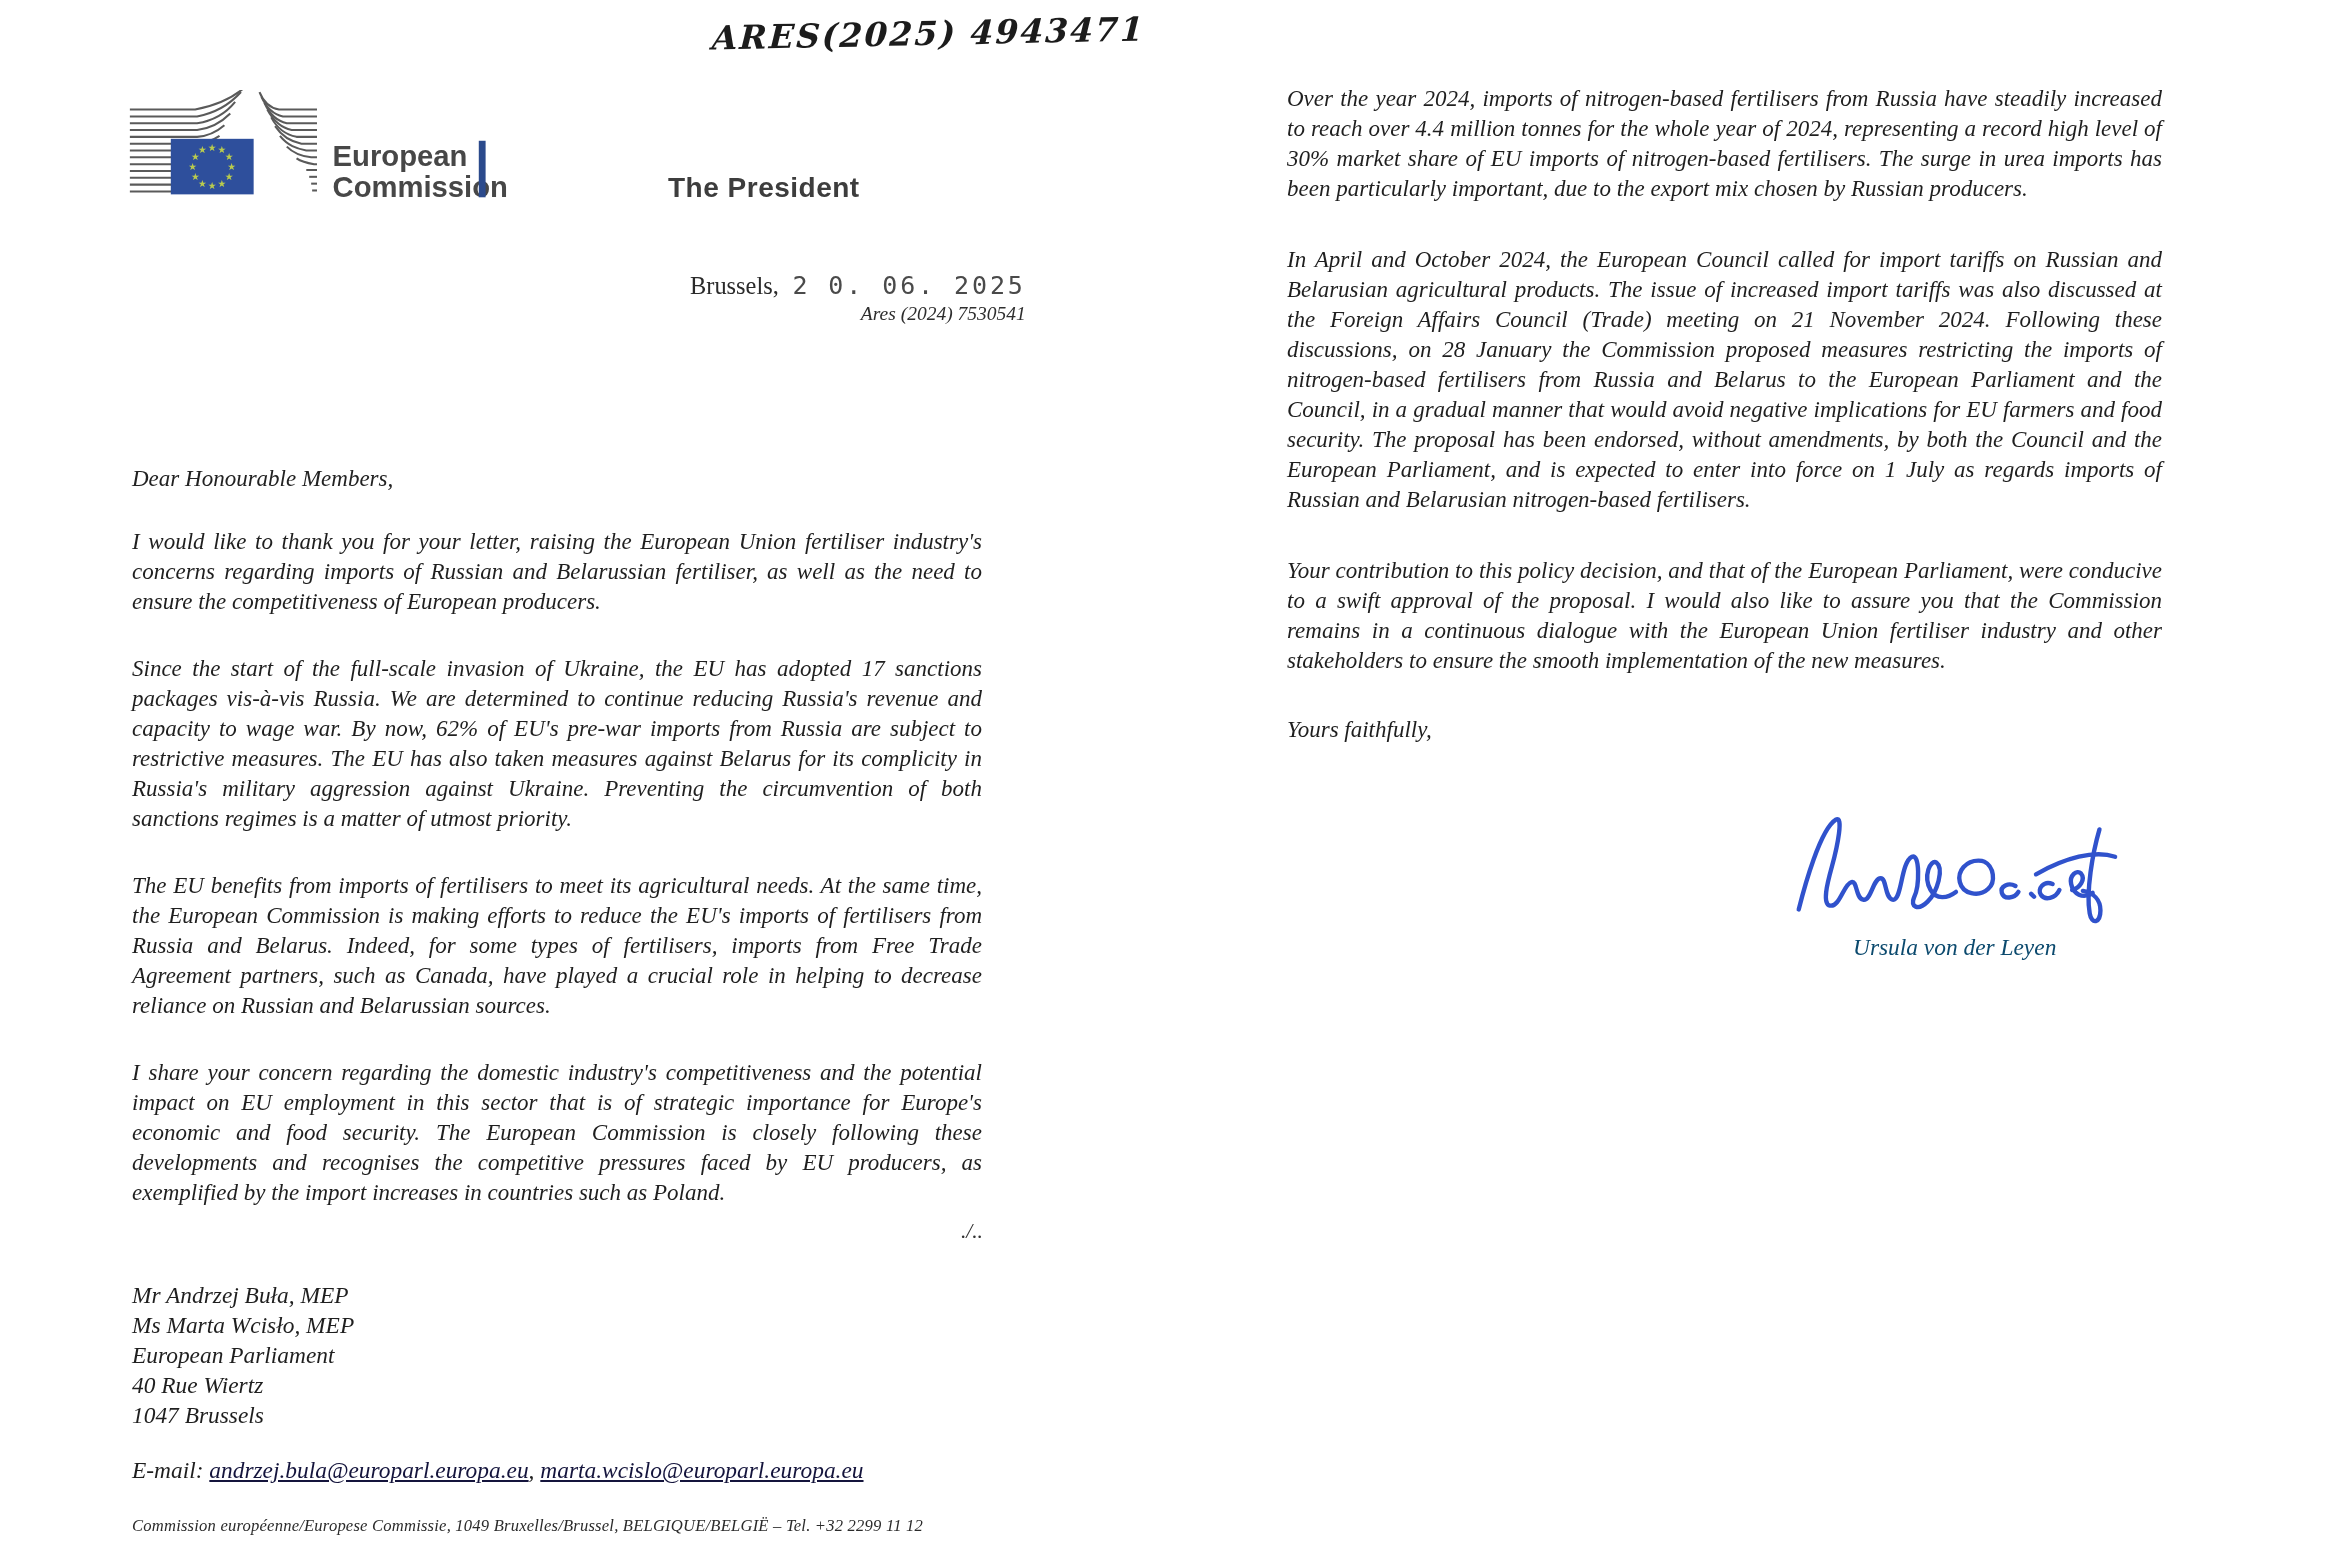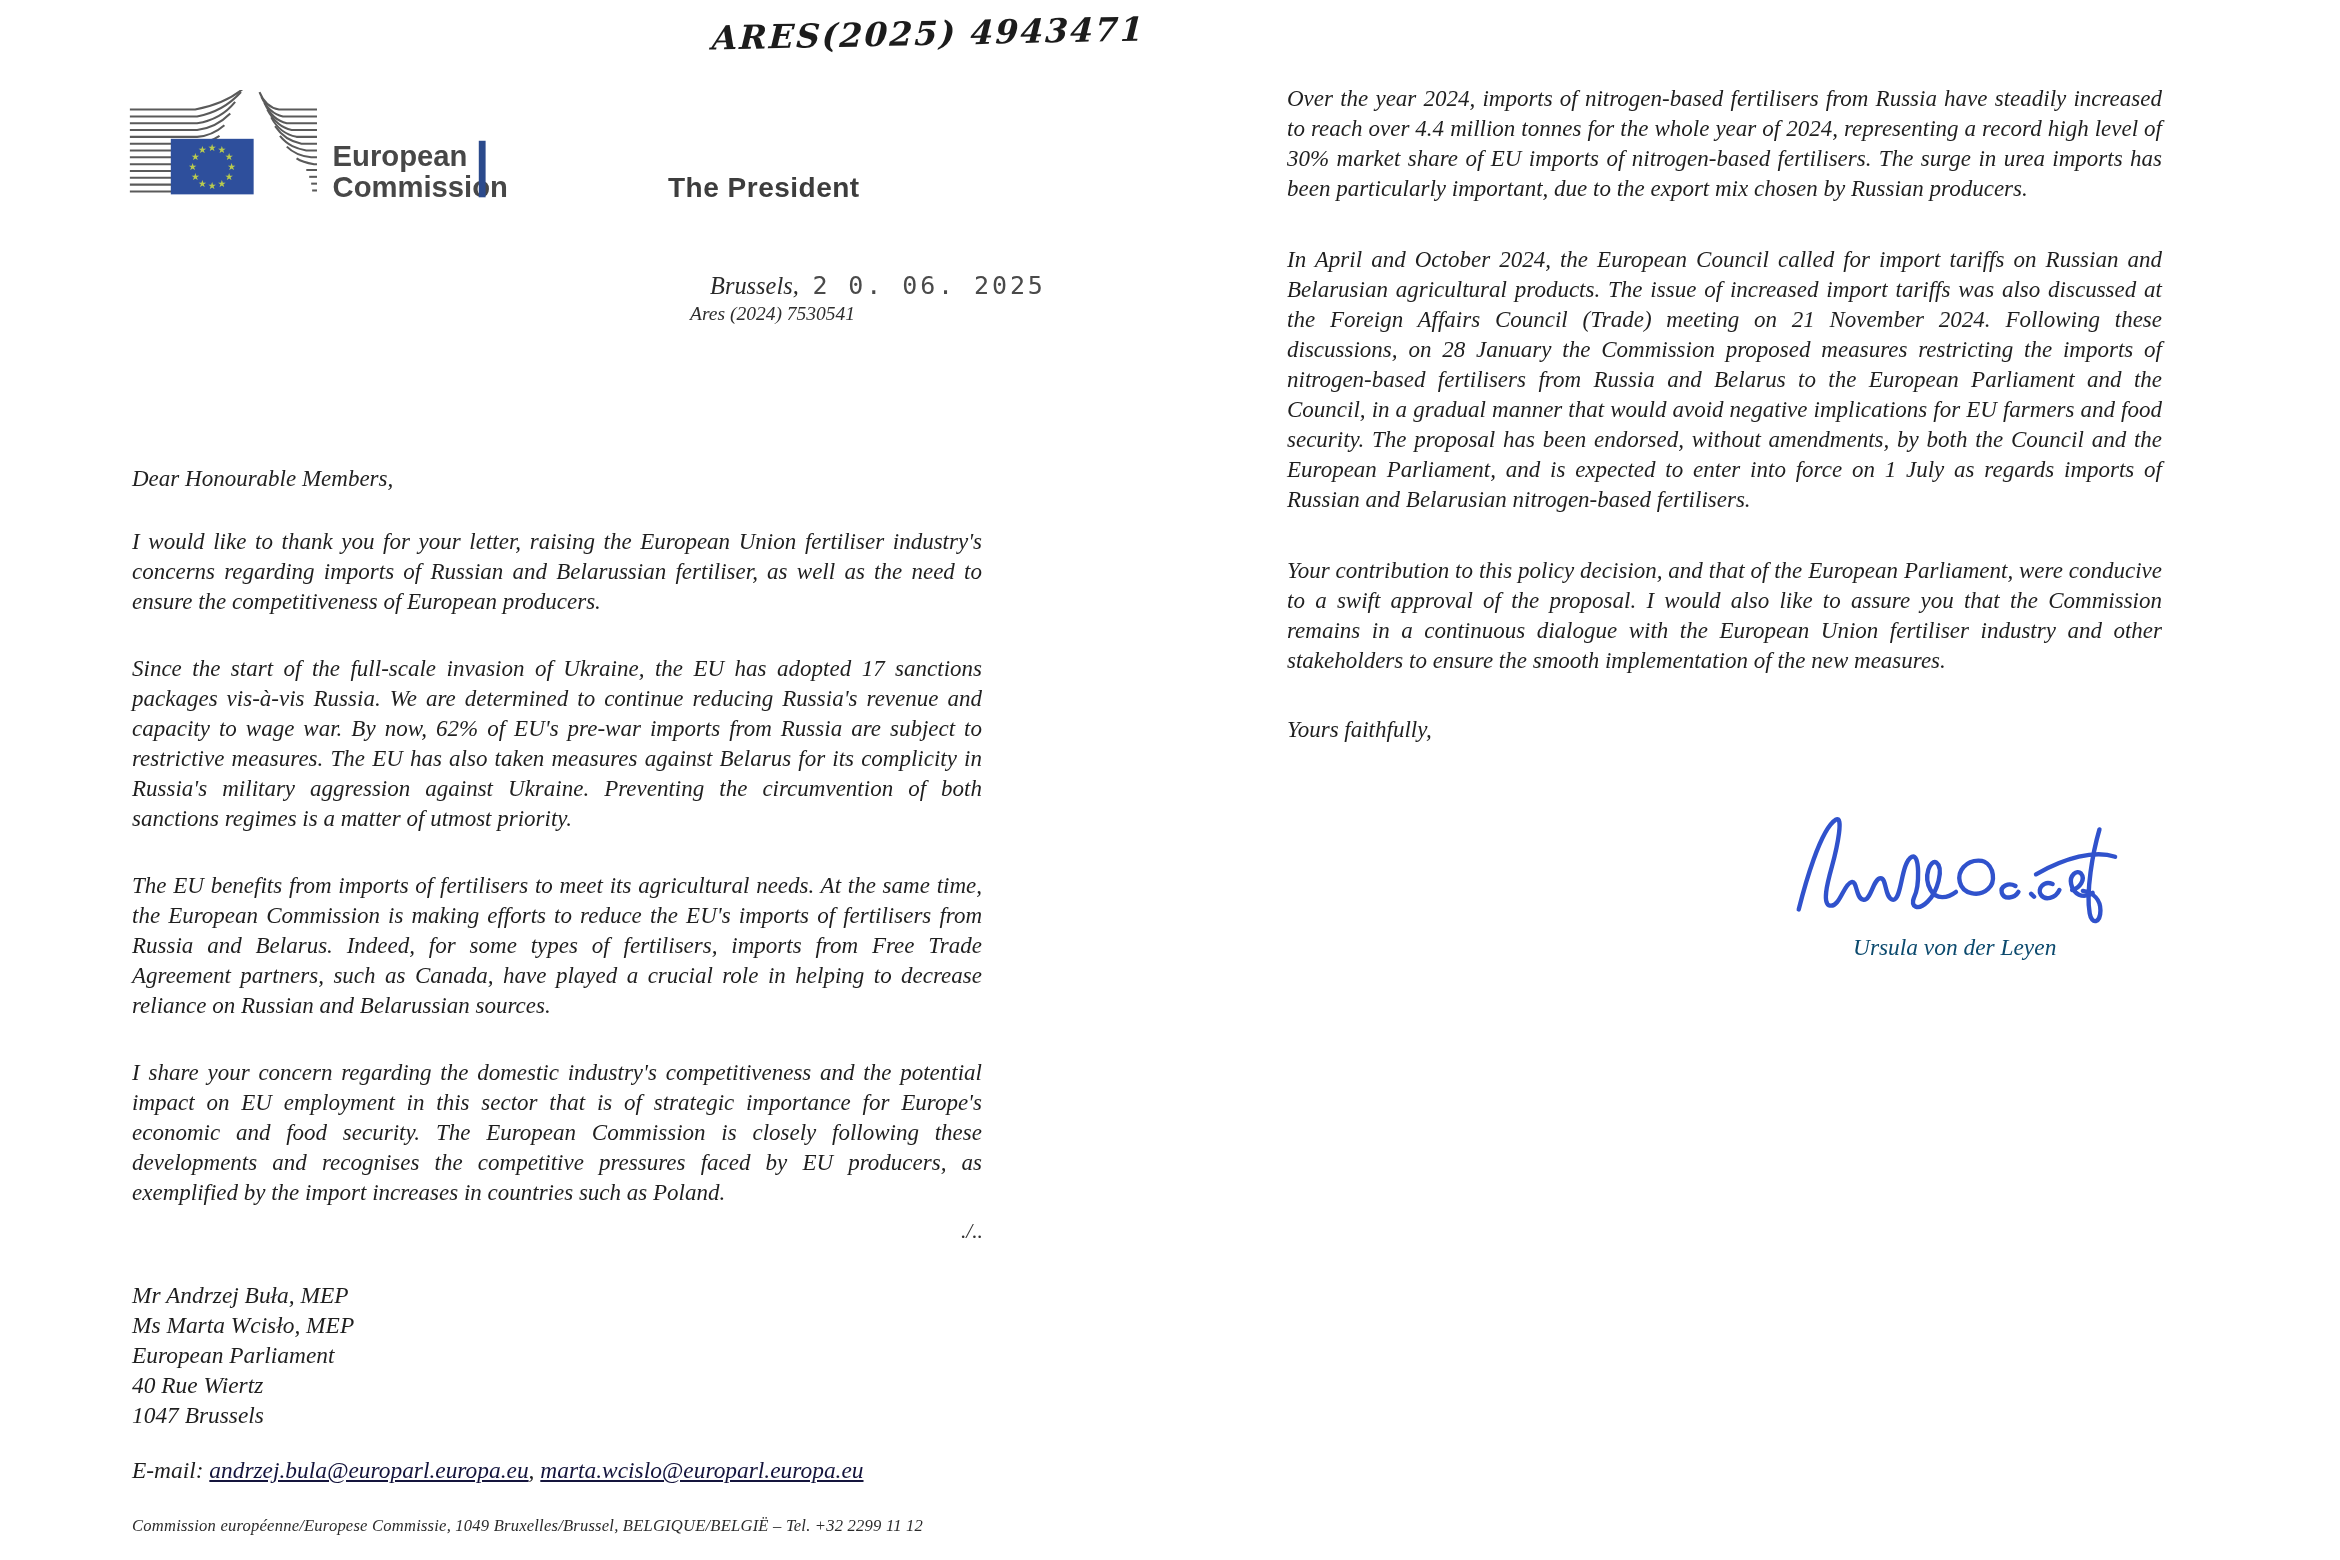--- a/index.html
+++ b/index.html
@@ -20,27 +20,27 @@
     letter-spacing:2px;
   }
   .logo-wrap { position:absolute; left:125px; top:90px; }
   .the-president {
     position:absolute; left:668px; top:172px;
     font-family:"Liberation Sans", sans-serif;
     font-weight:600; font-size:28px; color:#3d3d3d;
     letter-spacing:0.5px;
   }
   .dateline { position:absolute; left:690px; top:271px; }
-  .dateline .city { font-style:italic; font-size:24.4px; color:#2a2a2a;margin-left:20px; }
+  .dateline .city { font-size:24.4px; color:#2a2a2a; }
   .dateline .stamp {
     font-family:"DejaVu Sans Mono", monospace;
     font-size:25px; color:#4a4a4a; letter-spacing:2.9px; margin-left:13.7px;
   }
   .dateline .ares-ref {
-    font-style:italic; font-size:19.5px; color:#2e2e2e; margin-top:2.9px;
+    font-style:italic; font-size:19.5px; color:#2e2e2e; margin-top:2.9px;text-align:right;
   }
   .body-left {
     position:absolute; left:132px; top:466px; width:850px;
   }
   .body-right {
     position:absolute; left:1287px; top:84px; width:875px;
   }
   .salutation {
     font-style:italic; font-size:23px; color:#222; margin-bottom:35px;
   }

